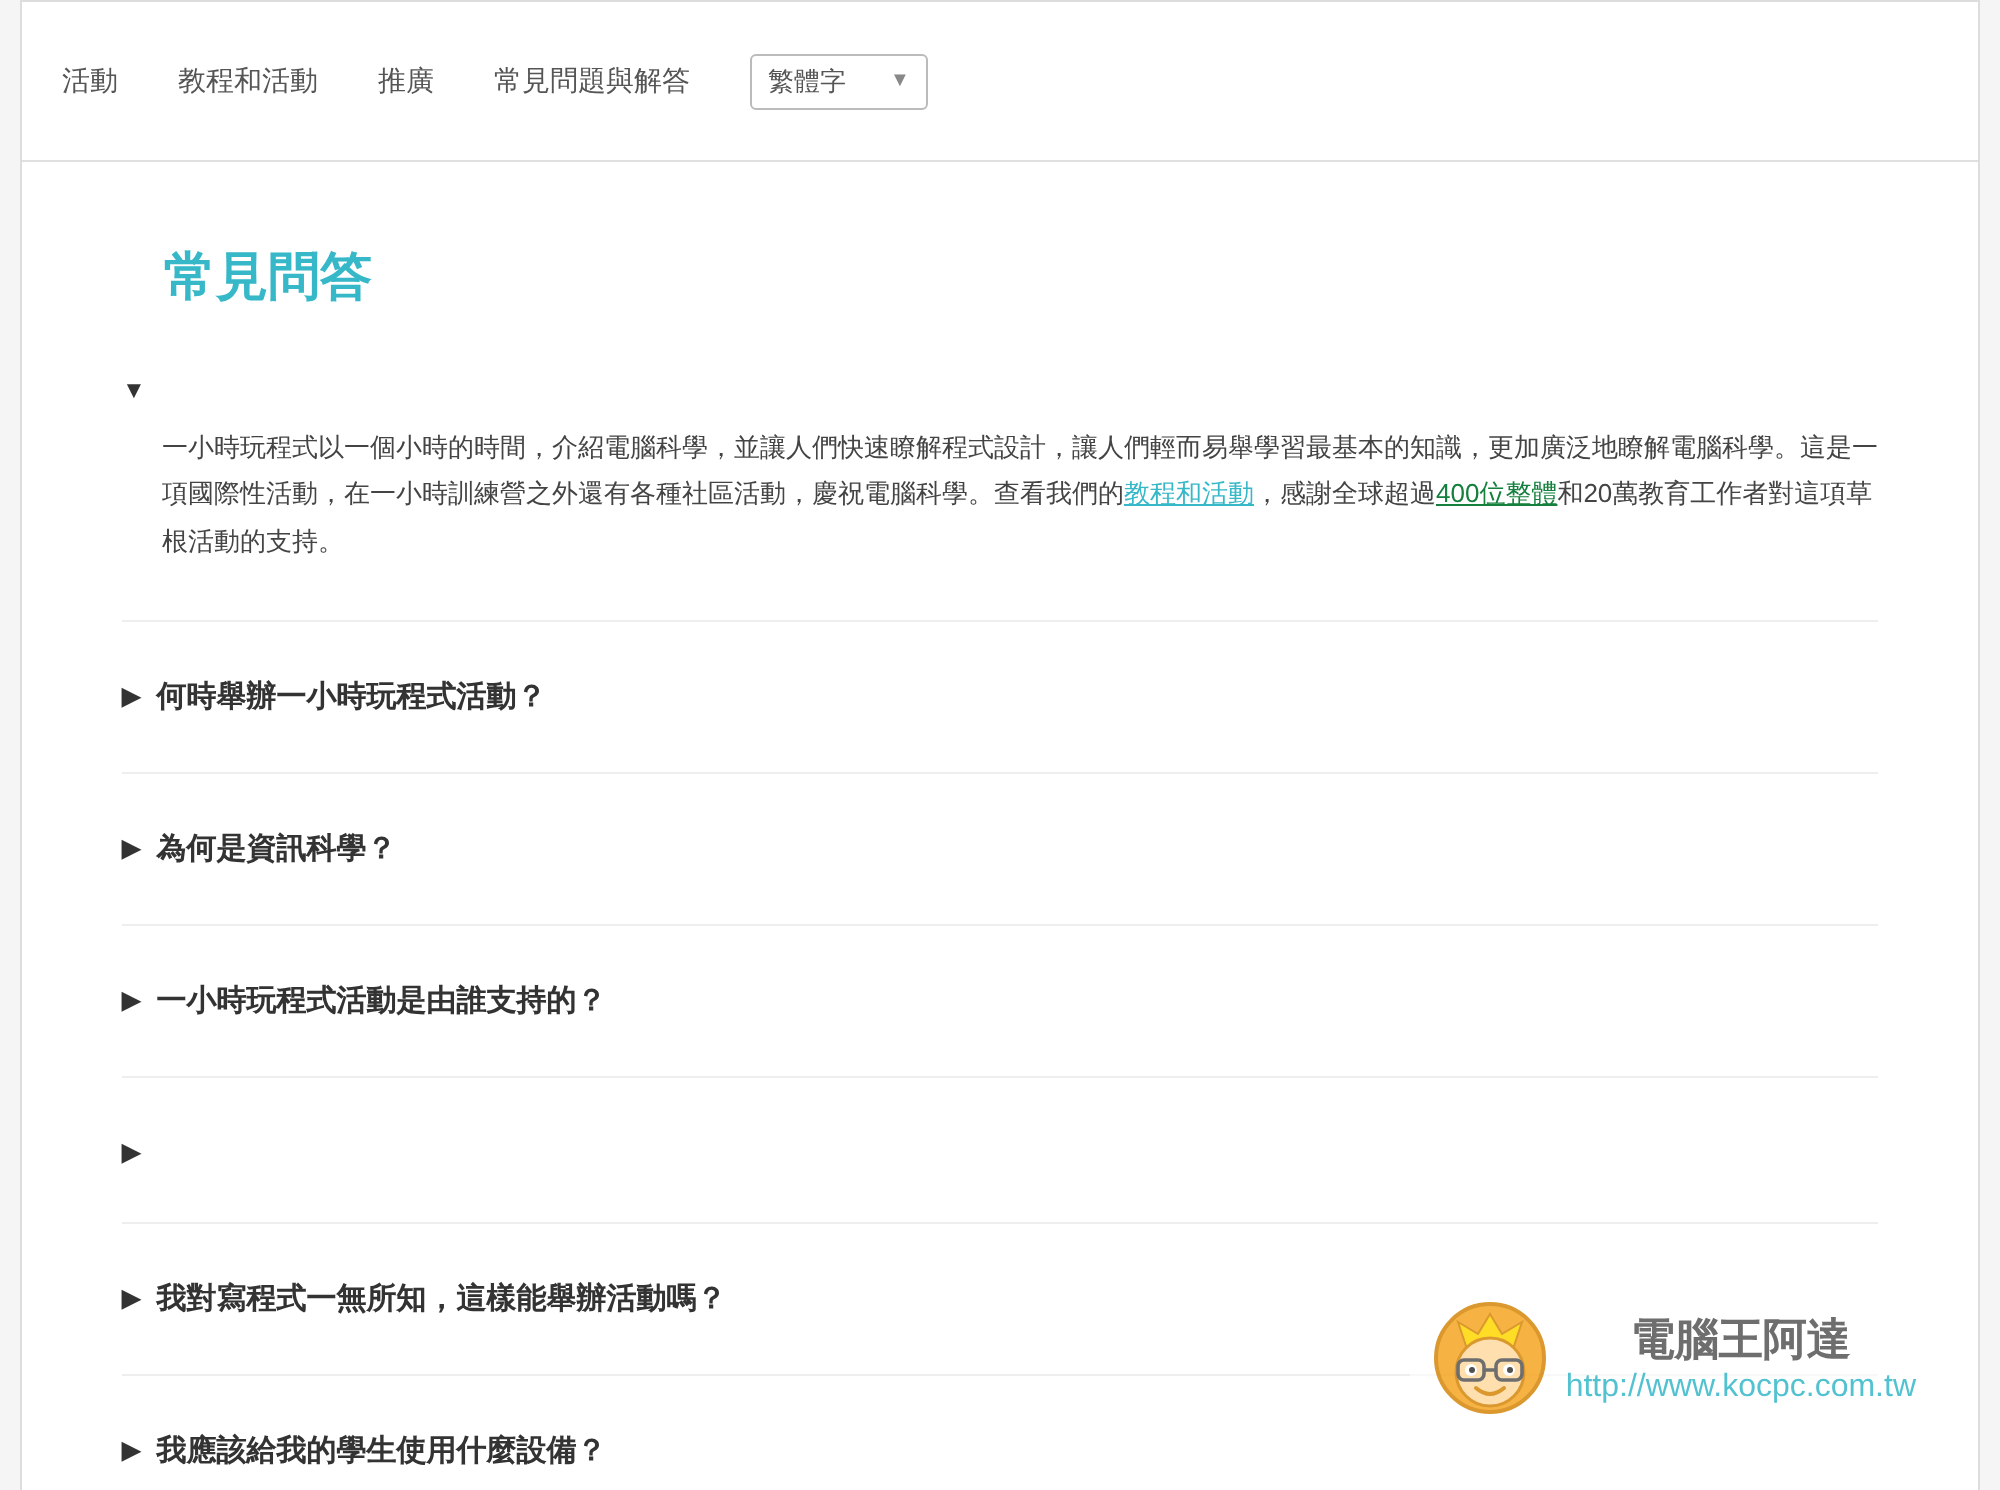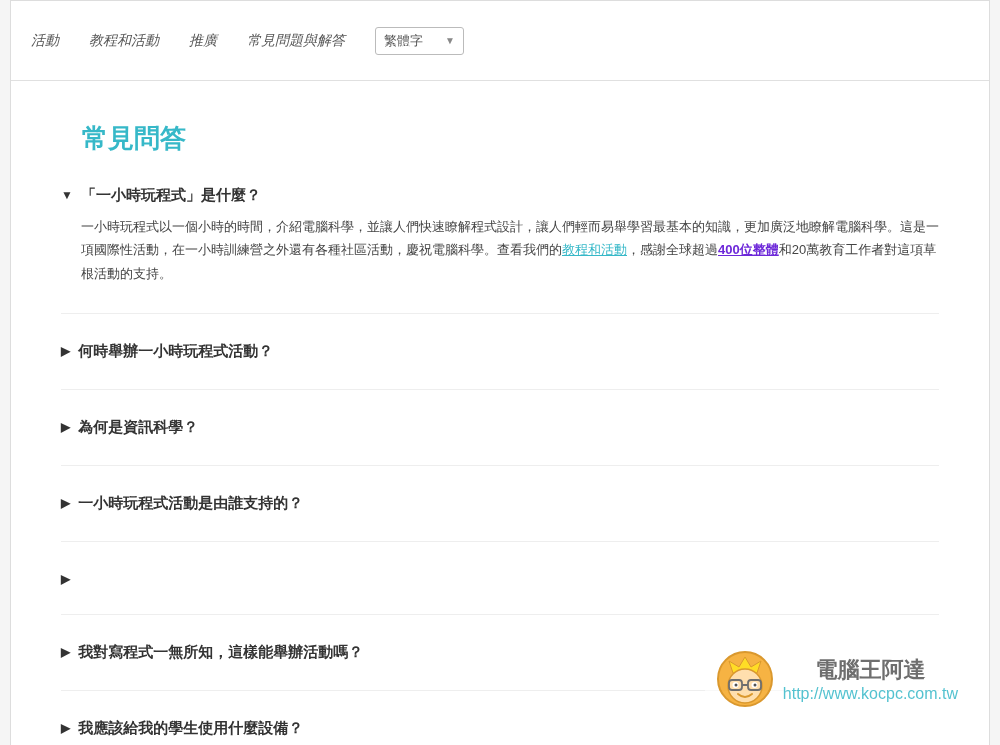--- a/index.html
+++ b/index.html
@@ -40,21 +40,20 @@
     .nav-links {
       display: flex;
       align-items: center;
       gap: 30px;
     }
     .nav-link {
       color: #555;
       text-decoration: none;
       font-size: 14px;
       cursor: pointer;
-      font-style: italic;
     }
     .lang-select {
       display: flex;
       align-items: center;
       border: 1px solid #bbb;
       border-radius: 3px;
       padding: 4px 8px;
       font-size: 13px;
       color: #555;
       cursor: pointer;
@@ -101,23 +100,23 @@
       color: #444;
       line-height: 1.8;
       padding-left: 20px;
     }
     .faq-link {
       color: #36b8c8;
       text-decoration: underline;
       cursor: pointer;
     }
     .faq-link-bold {
-      color: #6d28d9;
+      color: #15803d;
       text-decoration: underline;
-      font-weight: bold;
+      font-weight: normal;
       cursor: pointer;
       margin-top: 14px;
     }
     .watermark {
       position: fixed;
       bottom: 30px;
       right: 30px;
       opacity: 0.85;
       text-align: center;
       pointer-events: none;
@@ -178,21 +177,20 @@
       </div>
     </div>
   </nav>
 
   <div class="main-content">
     <h1 class="page-title">常見問答</h1>
 
     <div class="faq-section">
       <div class="faq-question">
         <span class="faq-arrow">▼</span>
-        <span>「一小時玩程式」是什麼？</span>
       </div>
       <div class="faq-answer">
         一小時玩程式以一個小時的時間，介紹電腦科學，並讓人們快速瞭解程式設計，讓人們輕而易舉學習最基本的知識，更加廣泛地瞭解電腦科學。這是一項國際性活動，在一小時訓練營之外還有各種社區活動，慶祝電腦科學。查看我們的<a class="faq-link">教程和活動</a>，感謝全球超過<a class="faq-link-bold">400位整體</a>和20萬教育工作者對這項草根活動的支持。
       </div>
     </div>
 
     <hr class="divider">
 
     <div class="faq-section">
       <div class="faq-question">

